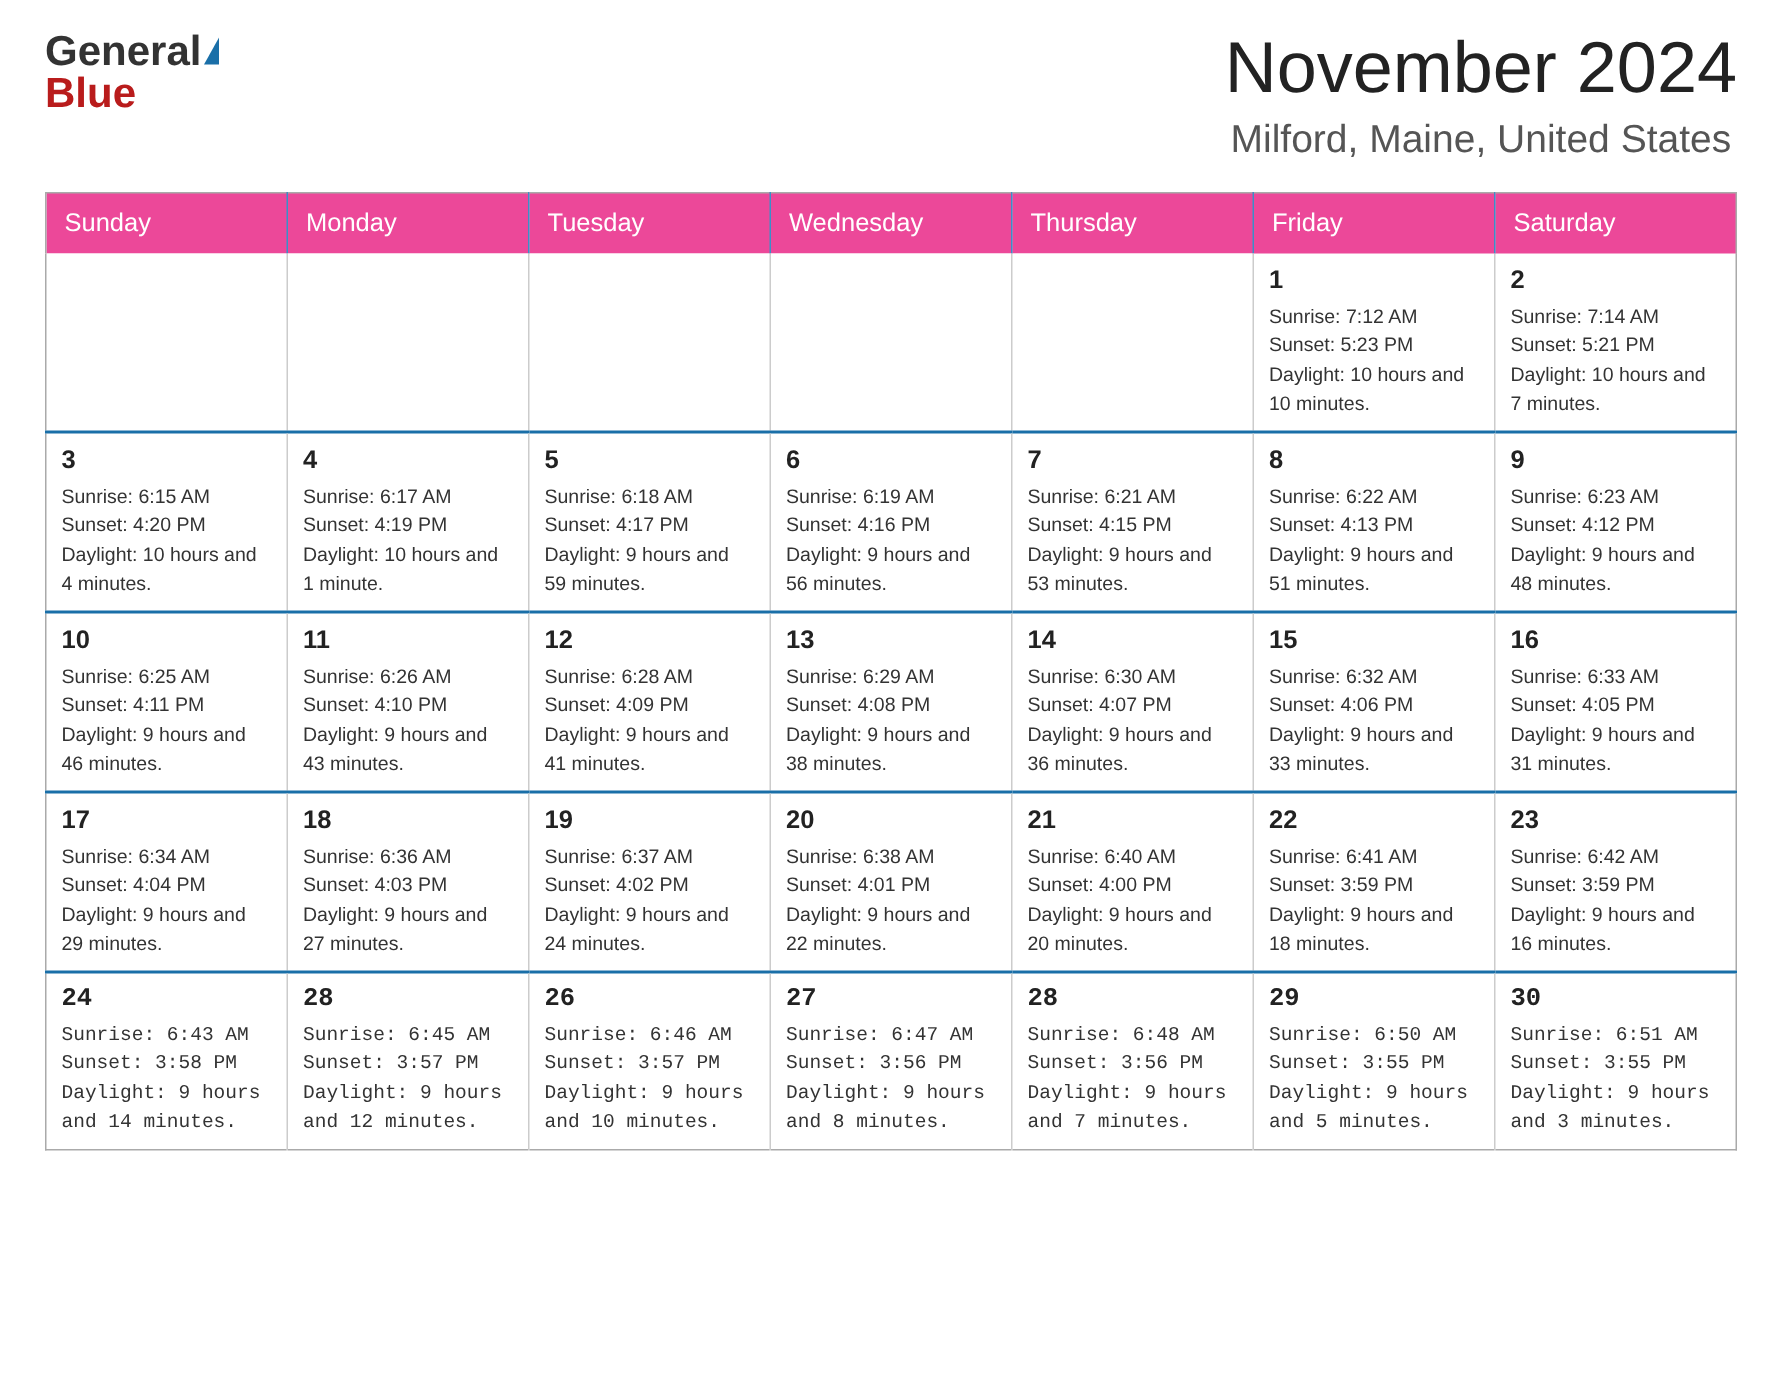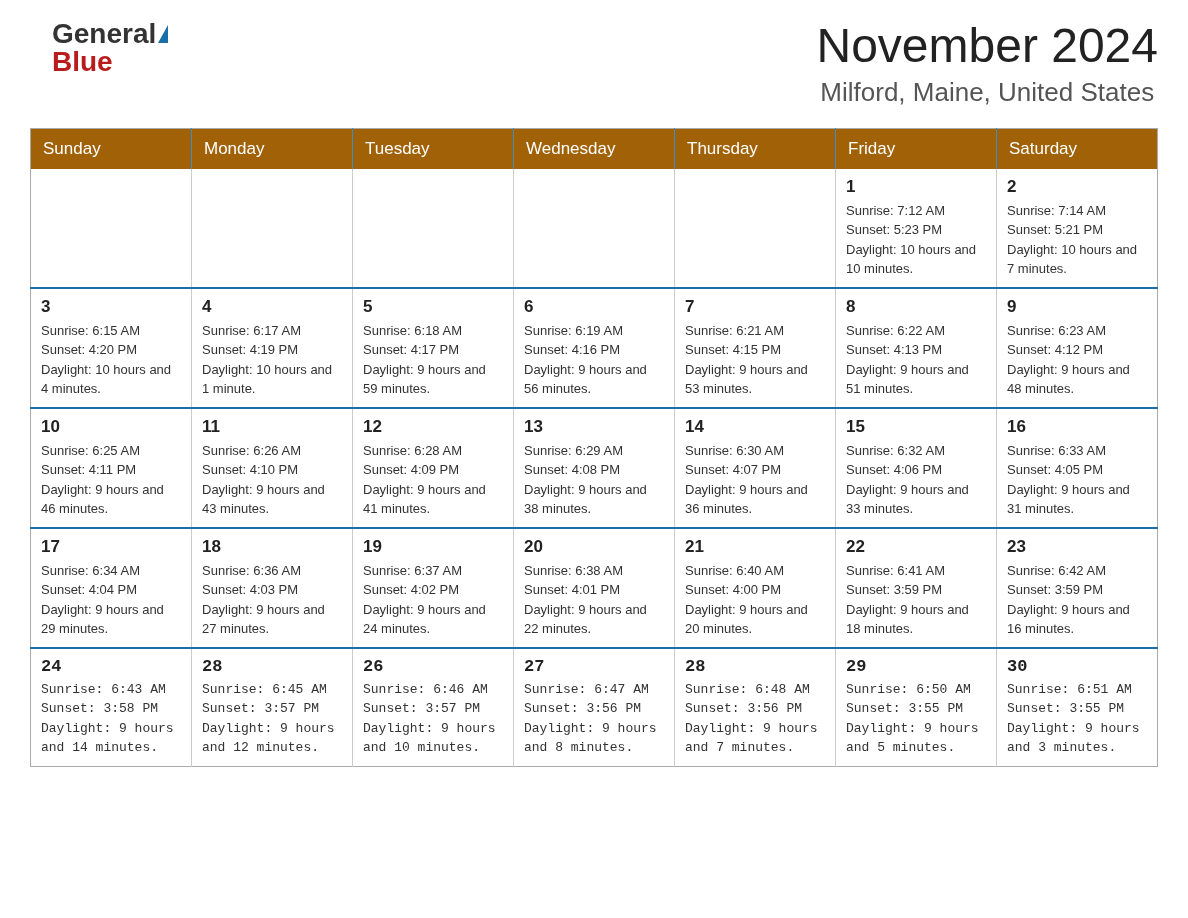--- a/index.html
+++ b/index.html
@@ -13,21 +13,20 @@
     .header {
       display: flex;
       justify-content: space-between;
       align-items: flex-start;
       margin-bottom: 20px;
     }
     .logo {
       display: flex;
       flex-direction: column;
       align-items: flex-start;
-      margin-left: 22px;
     }
     .logo-general {
       font-size: 28px;
       font-weight: bold;
       color: #333;
       line-height: 1;
     }
     .logo-blue {
       font-size: 28px;
       font-weight: bold;
@@ -56,21 +55,21 @@
       font-size: 26px;
       color: #555;
       margin-top: 4px;
     }
     .calendar {
       width: 100%;
       border-collapse: collapse;
       border: 1px solid #aaa;
     }
     .calendar th {
-      background-color: #a16207;
+      background-color: #ec4899;
       color: #fff;
       padding: 10px 12px;
       font-size: 17px;
       font-weight: normal;
       text-align: left;
       border-right: 1px solid #3a8fc8;
     }
     .calendar th:last-child {
       border-right: none;
     }

